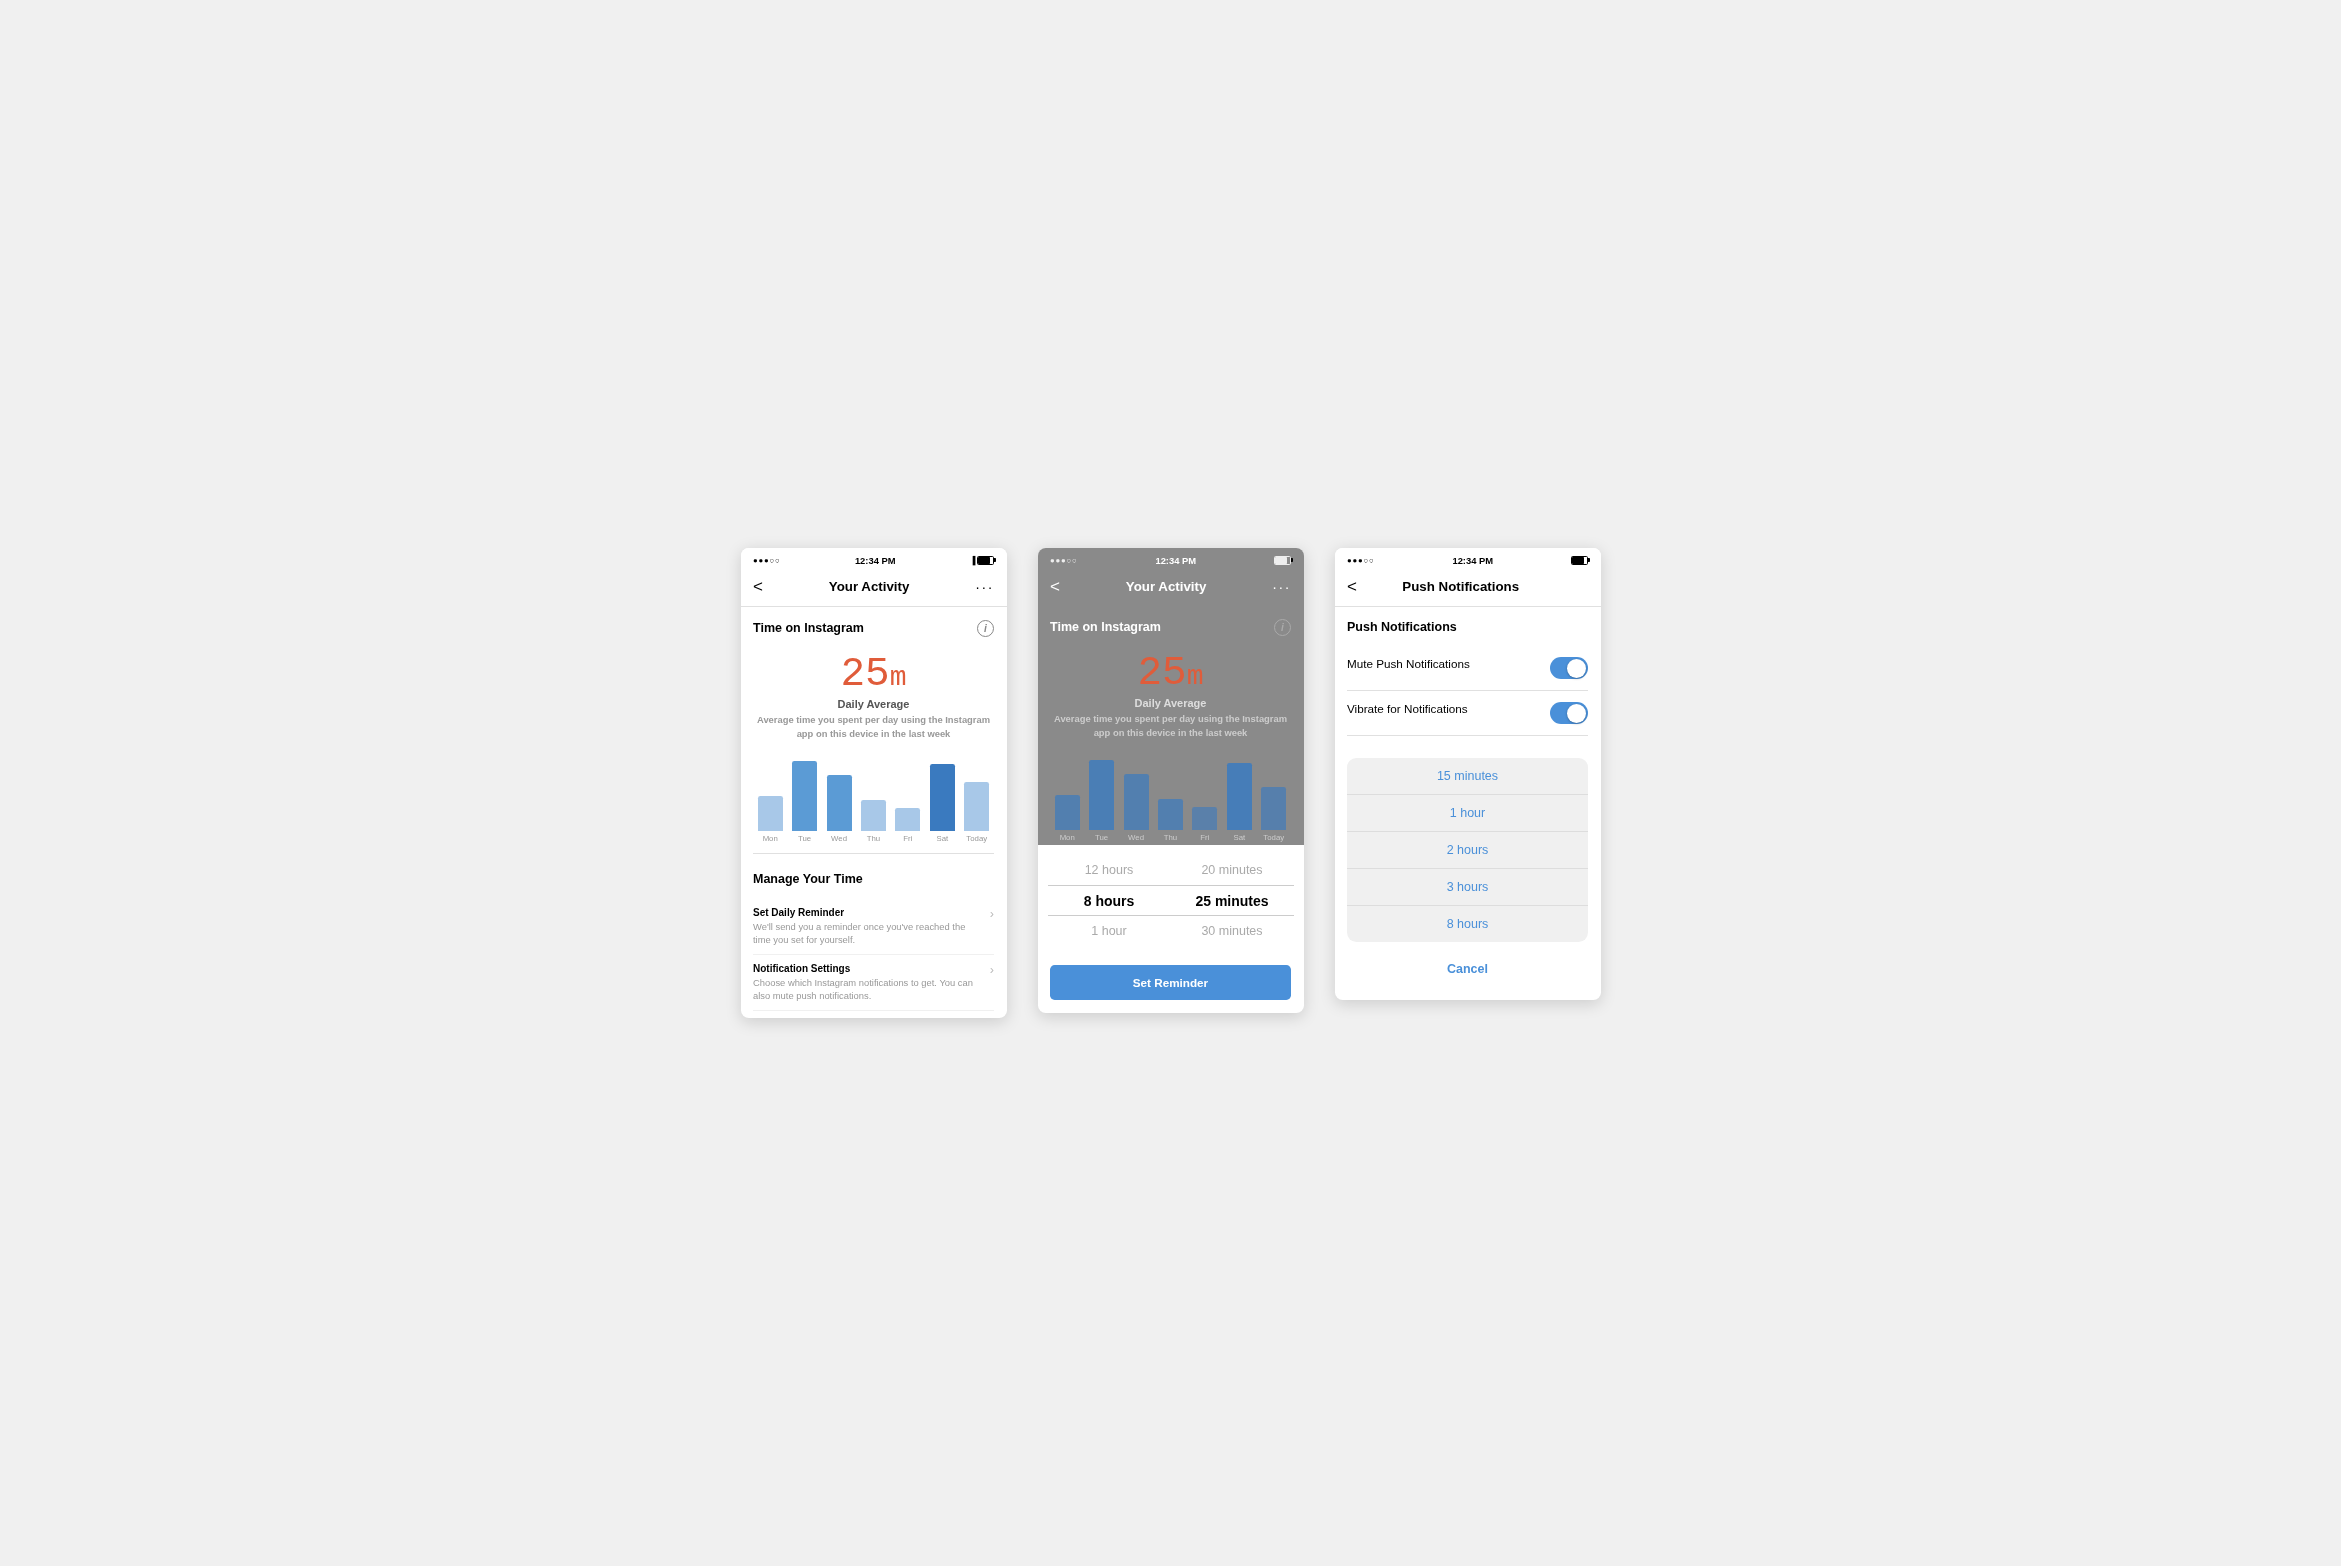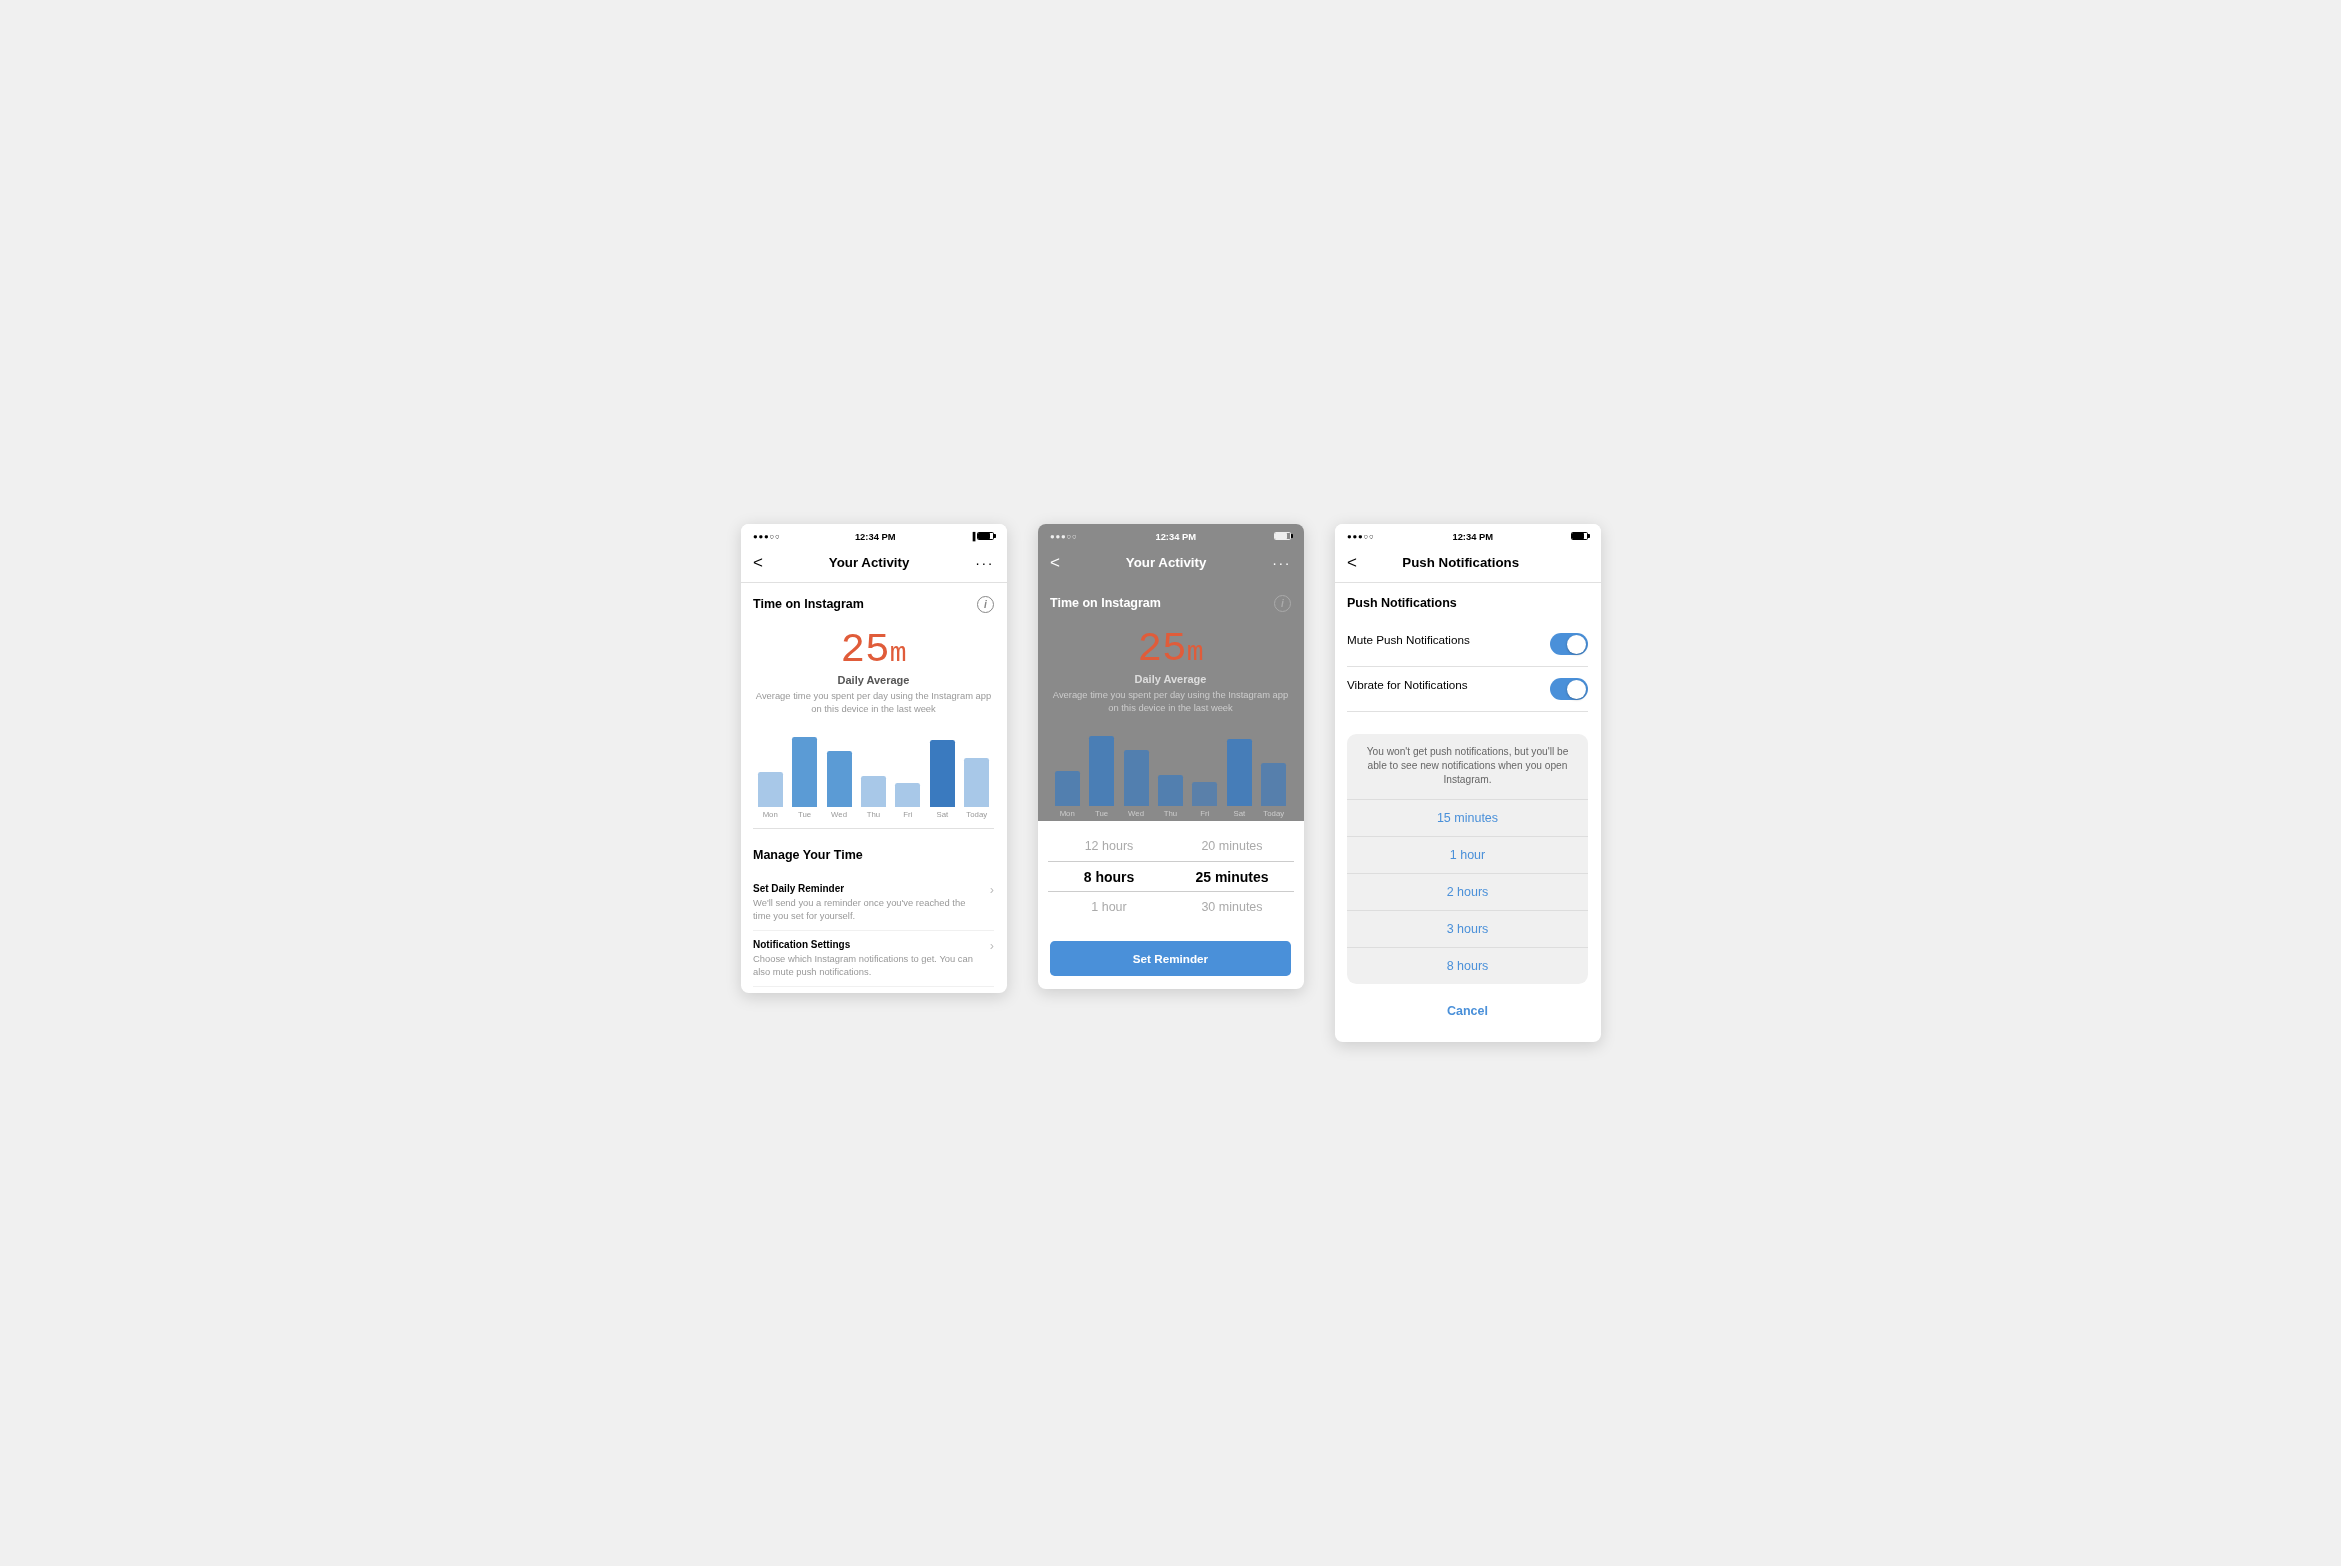--- a/index.html
+++ b/index.html
@@ -135,20 +135,21 @@
       font-size: 11px;
       font-weight: 600;
       color: #555;
       margin-top: 1.6px;
     }
     .daily-desc {
       font-size: 9.4px;
       color: #999;
       margin-top: 3.1px;
       line-height: 1.4;
+      font-weight: bold;
     }
     
     .bar-chart {
       display: flex;
       justify-content: space-around;
       align-items: flex-end;
       padding: 7.8px 12.5px 3.1px;
       height: 94px;
     }
     .bar-col {
@@ -554,21 +555,20 @@
         <span class="toggle-label">Mute Push Notifications</span>
         <div class="toggle-switch"></div>
       </div>
       <div class="toggle-row">
         <span class="toggle-label">Vibrate for Notifications</span>
         <div class="toggle-switch"></div>
       </div>
     </div>
 
     <div class="action-sheet">
-      <div class="action-sheet-desc">You won't get push notifications, but you'll be able to see new notifications when you open Instagram.</div>
       <div class="action-sheet-item">15 minutes</div>
       <div class="action-sheet-item">1 hour</div>
       <div class="action-sheet-item">2 hours</div>
       <div class="action-sheet-item">3 hours</div>
       <div class="action-sheet-item">8 hours</div>
     </div>
     <div class="action-sheet-cancel">Cancel</div>
   </div>
 
 </div>

